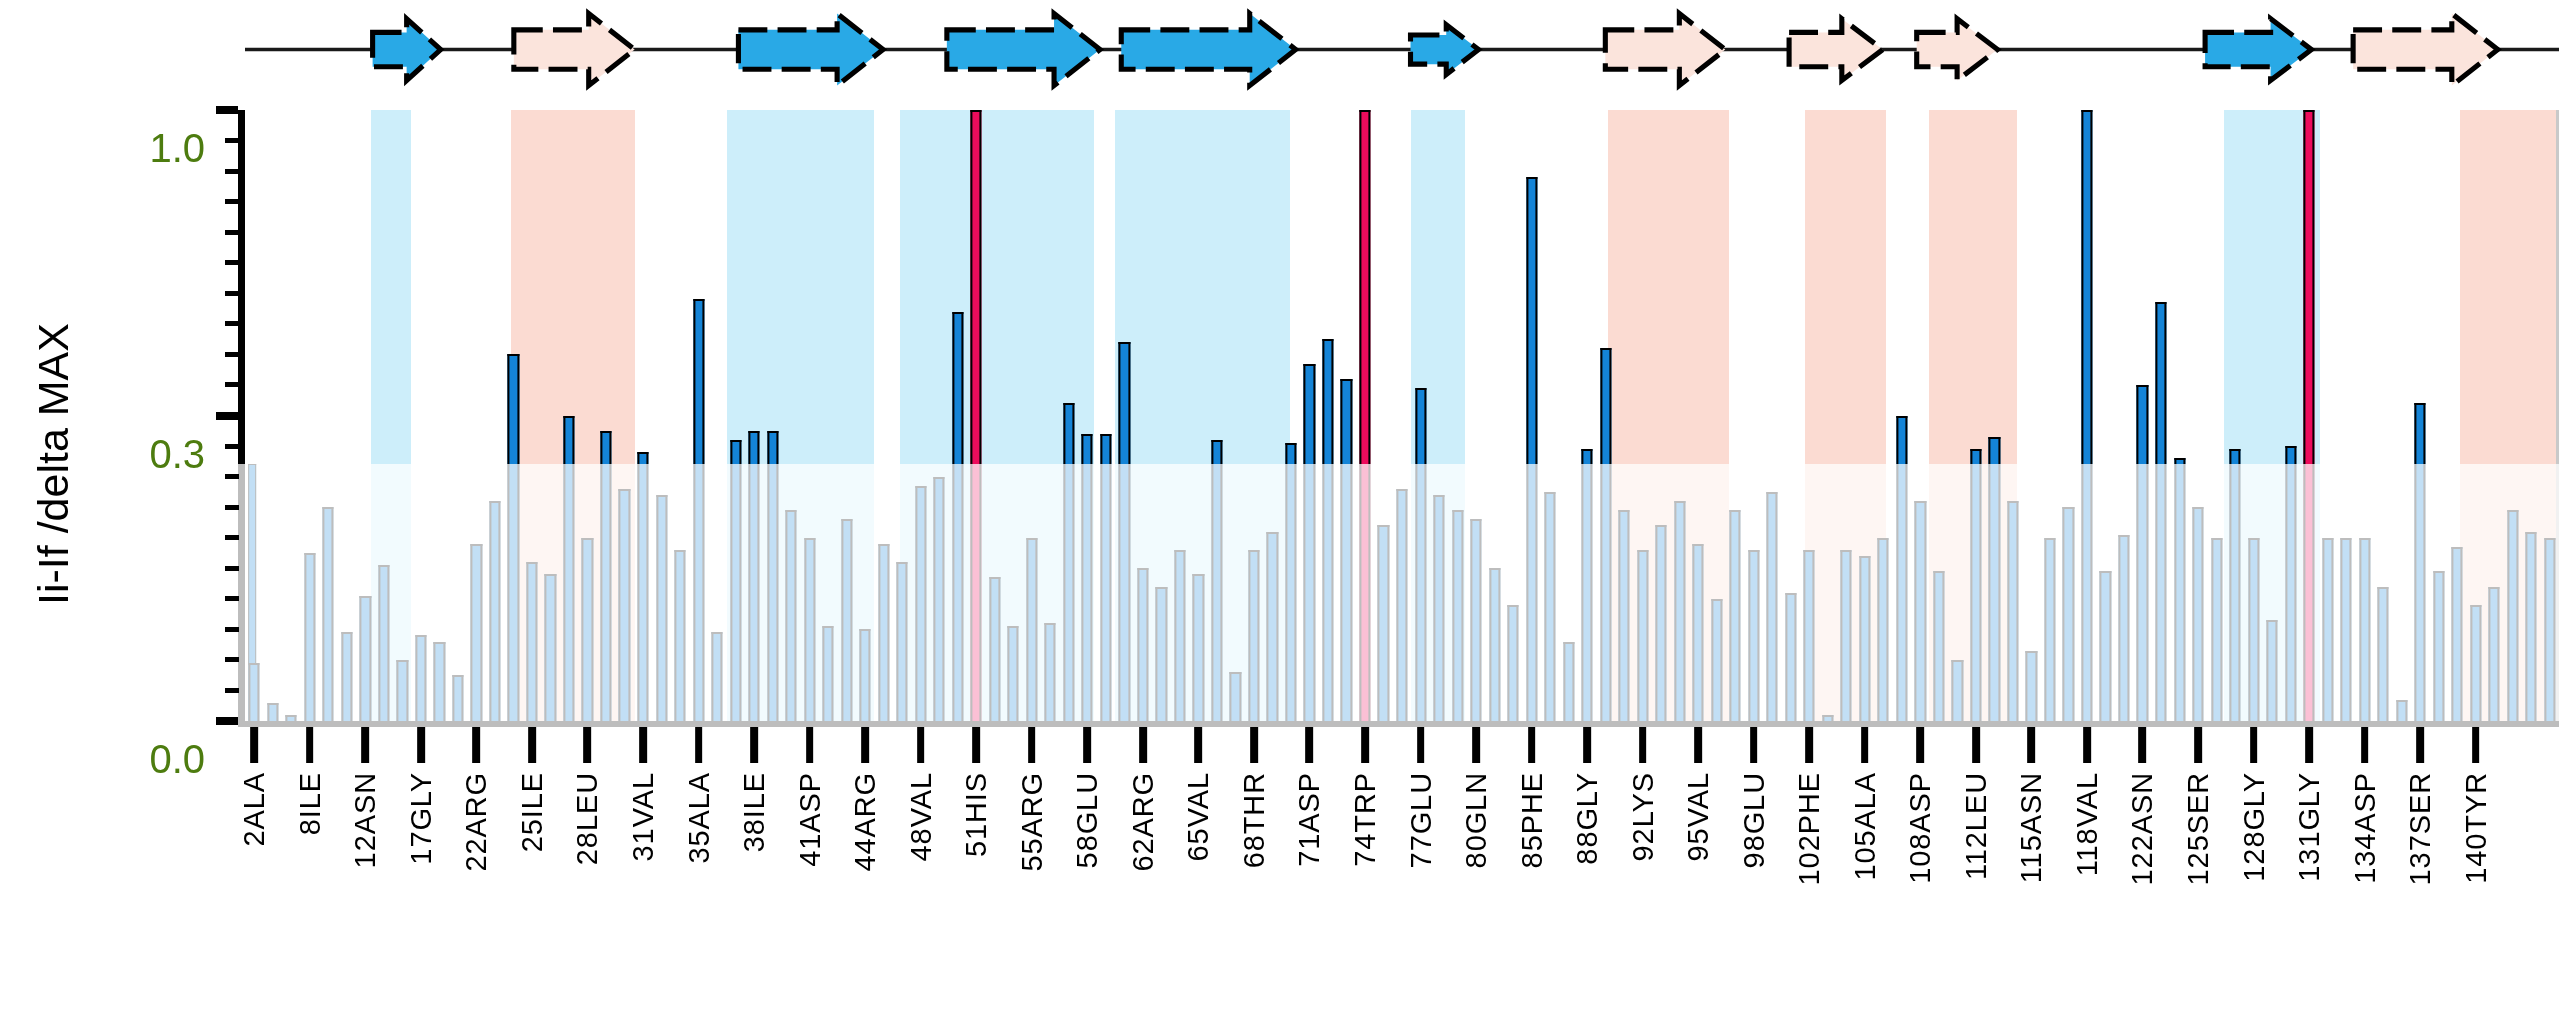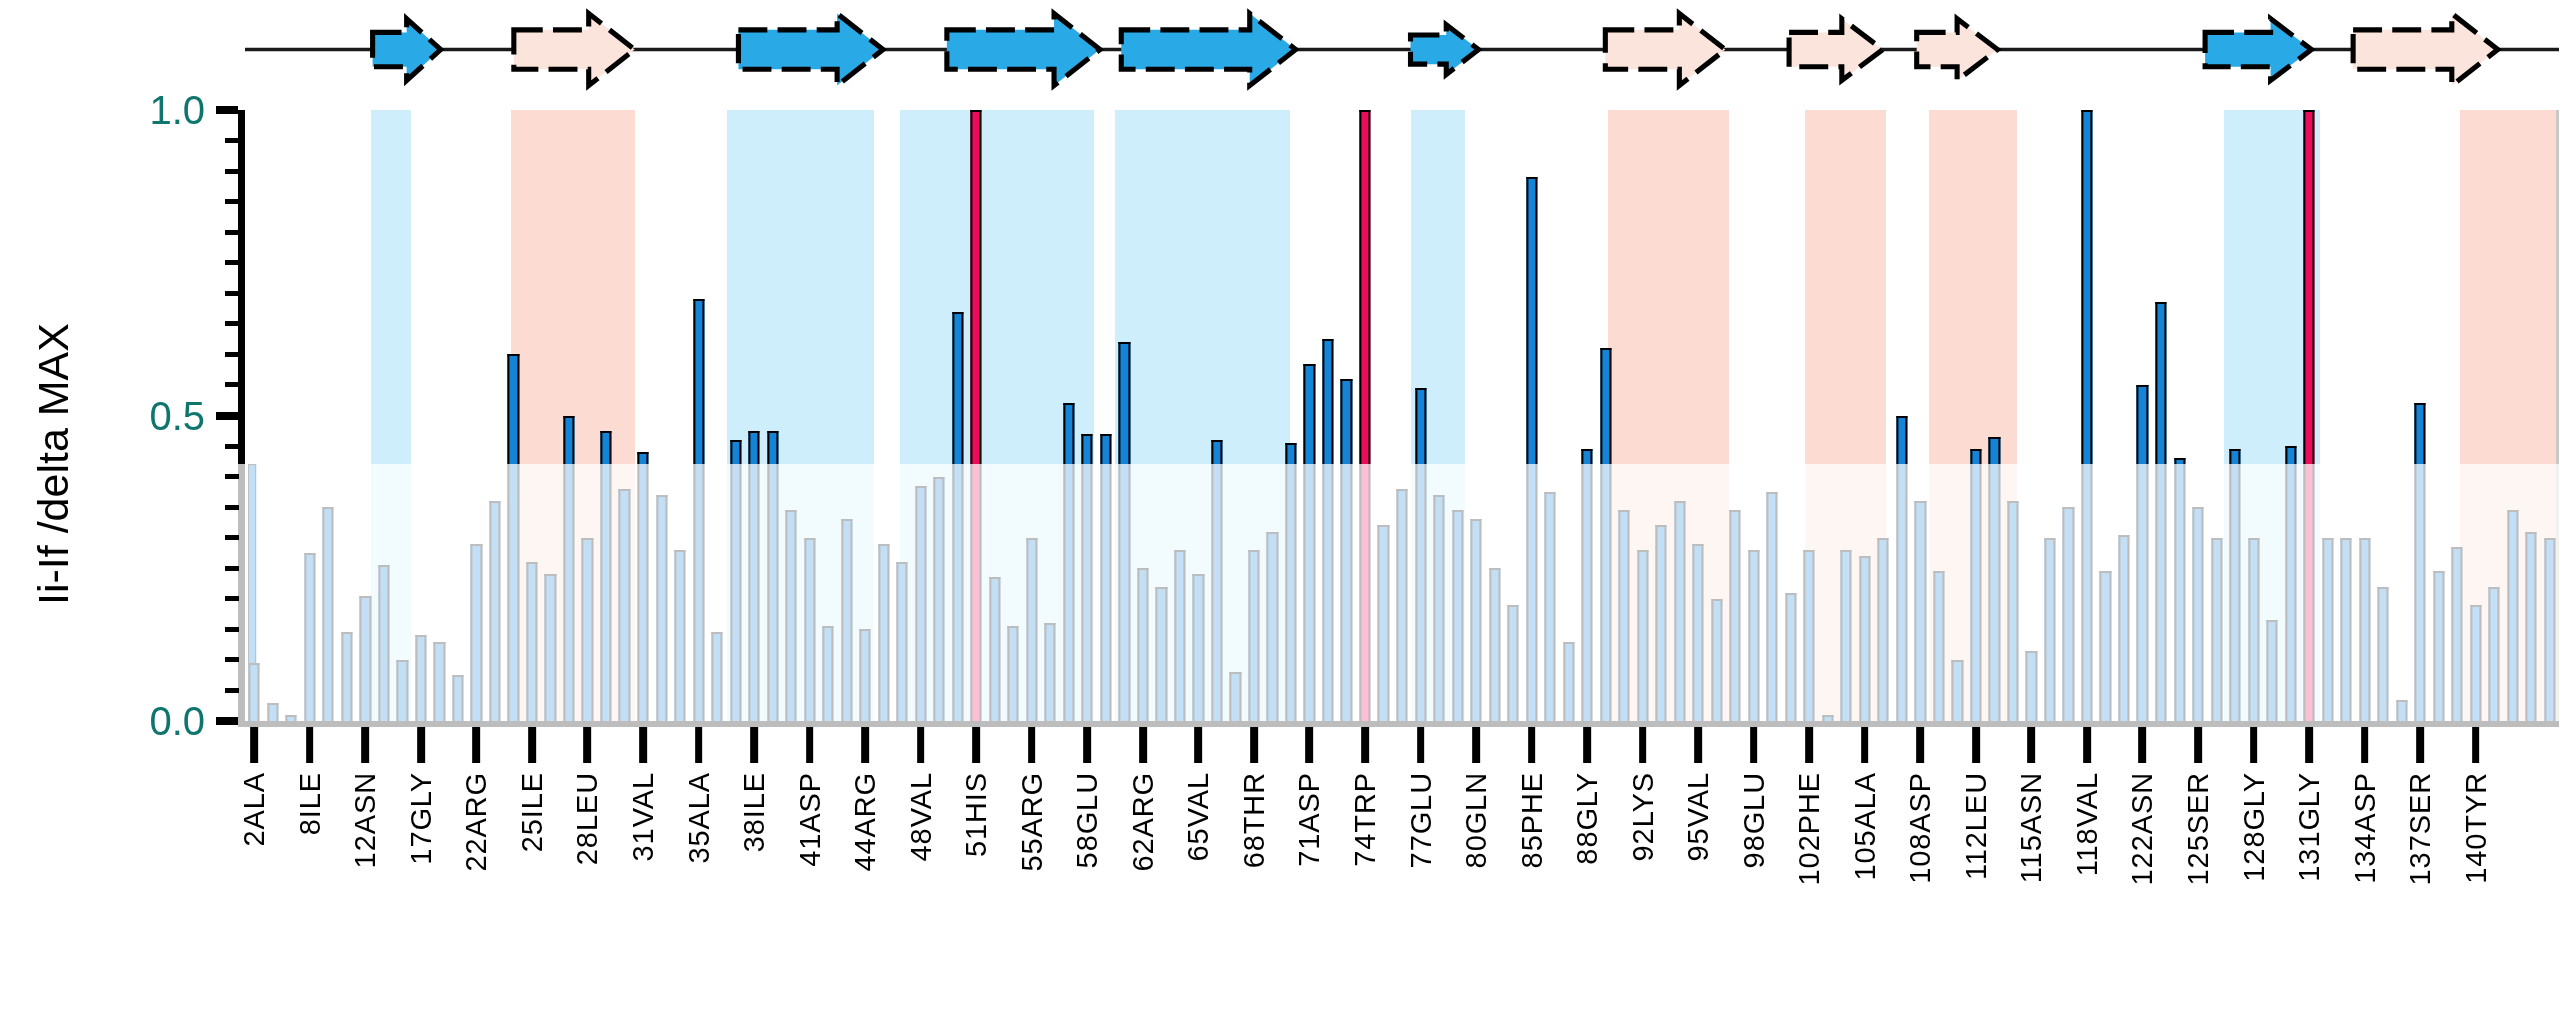--- a/index.html
+++ b/index.html
@@ -26,21 +26,21 @@
   .bar.special-first{width:7.7px;border-width:1.7px;}
   .mute-overlay{
     position:absolute;left:-7.7px;right:-2.6px;bottom:-6px;
     background:rgba(255,255,255,0.74);
   }
   
   .y-spine{position:absolute;left:238px;top:110px;width:6.9px;height:617px;background:#000;}
   .ytick{position:absolute;background:#000;}
   .ytick-label{
     position:absolute;width:95px;text-align:right;
-    font-size:40px;color:#0f766e;transform:translateY(-50%);
+    font-size:40px;color:#4d7c0f;transform:translateY(-50%);margin-top:38px;
   }
   .y-title{
     position:absolute;left:-139px;top:434px;width:396px;height:60px;
     font-size:43px;text-align:center;color:#000;
     transform:rotate(-90deg);
   }
   
   .x-strip{position:absolute;left:245px;top:727px;width:2314px;height:258px;}
   .xtick{position:absolute;top:0;width:7.7px;height:36px;background:#000;transform:translateX(-50%);}
   .xtick-label{
@@ -311,21 +311,21 @@
     <div class="ytick" style="top: 688px; left: 225px; width: 13.8px; height: 5.2px;"></div>
     <div class="ytick" style="top: 657px; left: 225px; width: 13.8px; height: 5.2px;"></div>
     <div class="ytick" style="top: 627px; left: 225px; width: 13.8px; height: 5.2px;"></div>
     <div class="ytick" style="top: 596px; left: 225px; width: 13.8px; height: 5.2px;"></div>
     <div class="ytick" style="top: 566px; left: 225px; width: 13.8px; height: 5.2px;"></div>
     <div class="ytick" style="top: 535px; left: 225px; width: 13.8px; height: 5.2px;"></div>
     <div class="ytick" style="top: 505px; left: 225px; width: 13.8px; height: 5.2px;"></div>
     <div class="ytick" style="top: 474px; left: 225px; width: 13.8px; height: 5.2px;"></div>
     <div class="ytick" style="top: 444px; left: 225px; width: 13.8px; height: 5.2px;"></div>
     <div class="ytick" style="top: 412px; left: 216px; width: 22.4px; height: 7.7px;"></div>
-    <div class="ytick-label" style="left: 110px; top: 416px;">0.5</div>
+    <div class="ytick-label" style="left: 110px; top: 416px;">0.3</div>
     <div class="ytick" style="top: 382px; left: 225px; width: 13.8px; height: 5.2px;"></div>
     <div class="ytick" style="top: 352px; left: 225px; width: 13.8px; height: 5.2px;"></div>
     <div class="ytick" style="top: 321px; left: 225px; width: 13.8px; height: 5.2px;"></div>
     <div class="ytick" style="top: 291px; left: 225px; width: 13.8px; height: 5.2px;"></div>
     <div class="ytick" style="top: 260px; left: 225px; width: 13.8px; height: 5.2px;"></div>
     <div class="ytick" style="top: 230px; left: 225px; width: 13.8px; height: 5.2px;"></div>
     <div class="ytick" style="top: 199px; left: 225px; width: 13.8px; height: 5.2px;"></div>
     <div class="ytick" style="top: 169px; left: 225px; width: 13.8px; height: 5.2px;"></div>
     <div class="ytick" style="top: 138px; left: 225px; width: 13.8px; height: 5.2px;"></div>
     <div class="ytick" style="top: 106px; left: 216px; width: 22.4px; height: 7.7px;"></div>

